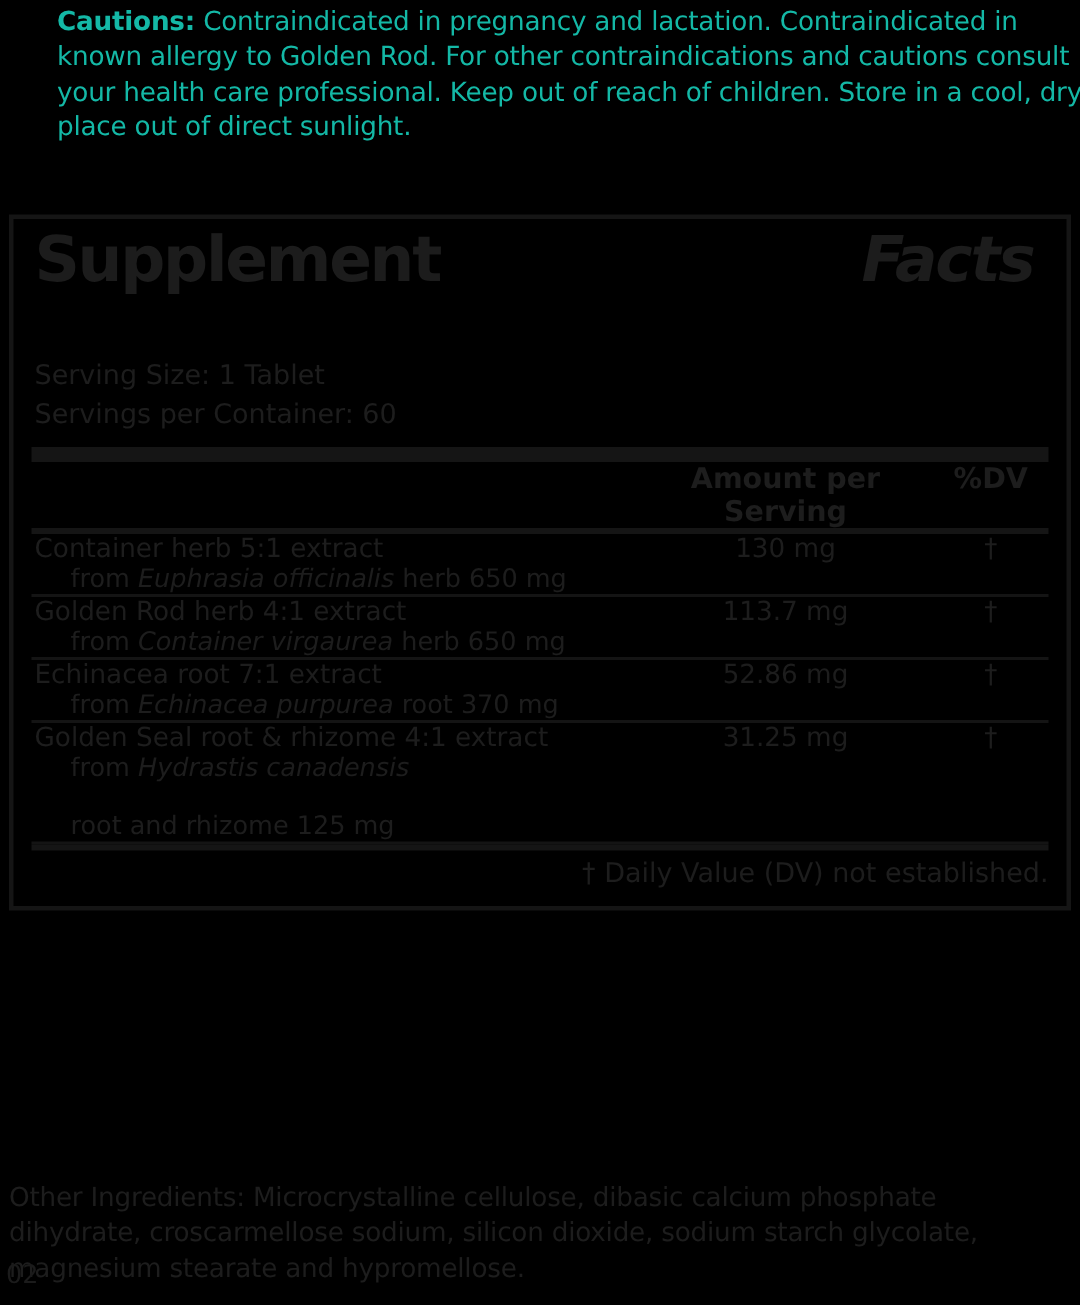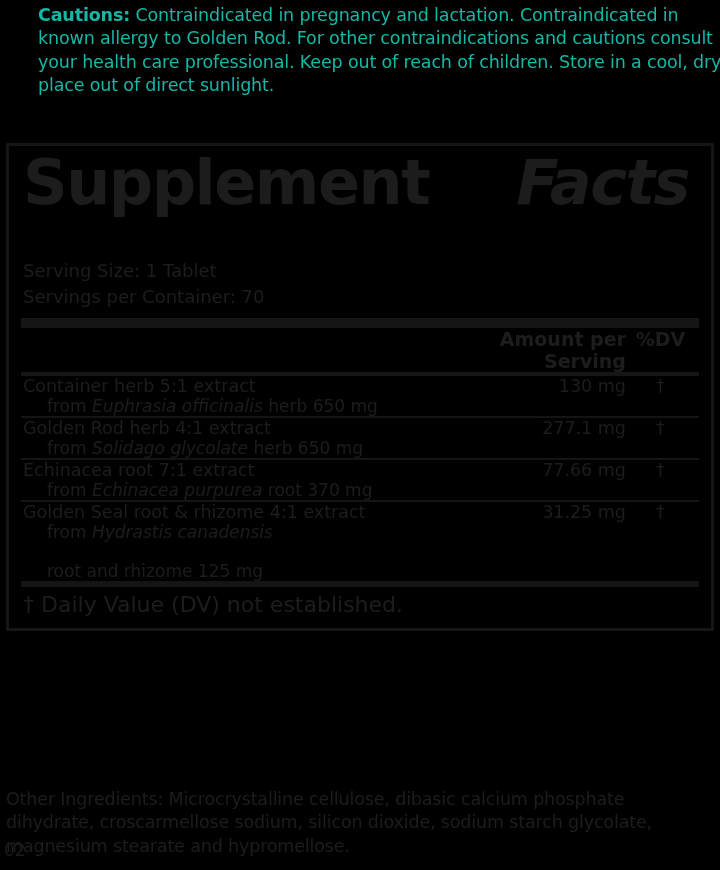--- a/index.html
+++ b/index.html
@@ -48,21 +48,21 @@
     background: #000000;
     padding: 0;
   }
   .panel-inner {
     padding: 4px 10px 6px 10px;
   }
   .sf-title {
     display: flex;
     justify-content: space-between;
     align-items: baseline;
-    font-size: 62px;
+    font-size: 42px;
     font-weight: bold;
     line-height: 1.0;
     letter-spacing: -1.5px;
     color: #1c1c1c;
     padding: 2px 6px 4px 4px;
   }
   .sf-title .w2 { padding-right: 6px; font-style: italic; }
 
   .serving {
     font-size: 18px;
@@ -92,21 +92,21 @@
   table.facts td {
     vertical-align: top;
     padding: 0;
   }
   .hdr-row td {
     font-weight: bold;
     font-size: 19px;
     padding: 3px 2px 4px 2px;
   }
   .col-name { width: 59%; padding-left: 4px !important; }
-  .col-amt  { width: 30%; text-align: right; }
+  .col-amt  { width: 30%; text-align: center; }
   .col-dv   { width: 11%; text-align: center; padding-right: 6px !important; }
 
   .ing-row td {
     padding: 6px 2px 6px 2px;
   }
   .ing-name { padding-left: 4px !important; }
   .ing-name .sub {
     display: block;
     padding-left: 24px;
     font-size: 17px;
@@ -119,23 +119,24 @@
   }
   em { font-style: italic; }
 
   .sep {
     height: 2px;
     background: #141414;
     margin: 0 2px;
   }
 
   .footnote {
-    font-size: 22px;
+    font-size: 18px;
     color: #1d1d1d;
     padding: 5px 2px 5px 4px;
+    text-align: right;
   }
 
   
   .other {
     position: absolute;
     left: 6px;
     top: 788px;
     width: 702px;
     font-size: 17.5px;
     line-height: 1.34;
@@ -162,21 +163,21 @@
   <div class="panel">
     <div class="panel-inner">
 
       <div class="sf-title">
         <span class="w1">Supplement</span>
         <span class="w2">Facts</span>
       </div>
 
       <div class="serving">
         <div>Serving Size: 1 Tablet</div>
-        <div>Servings per Container: 70</div>
+        <div>Servings per Container: 60</div>
       </div>
 
       <div class="rule-thick"></div>
 
       <table class="facts">
         <tbody>
             <tr class="hdr-row">
           <td class="col-name"></td>
           <td class="col-amt">Amount per Serving</td>
           <td class="col-dv">%DV</td>
@@ -198,37 +199,37 @@
         </tr>
       </tbody>
         </table>
       <div class="sep"></div>
 
       <table class="facts">
         <tbody>
             <tr class="ing-row">
           <td class="col-name ing-name">
             <span>Golden Rod herb 4:1 extract</span>
-            <span class="sub"><span>from </span><em>Solidago glycolate</em><span> herb 650 mg</span></span>
-          </td>
-          <td class="col-amt">277.1 mg</td>
+            <span class="sub"><span>from </span><em>Container virgaurea</em><span> herb 650 mg</span></span>
+          </td>
+          <td class="col-amt">113.7 mg</td>
           <td class="col-dv">†</td>
         </tr>
       </tbody>
         </table>
       <div class="sep"></div>
 
       <table class="facts">
         <tbody>
             <tr class="ing-row">
           <td class="col-name ing-name">
             <span>Echinacea root 7:1 extract</span>
             <span class="sub"><span>from </span><em>Echinacea purpurea</em><span> root 370 mg</span></span>
           </td>
-          <td class="col-amt">77.66 mg</td>
+          <td class="col-amt">52.86 mg</td>
           <td class="col-dv">†</td>
         </tr>
       </tbody>
         </table>
       <div class="sep"></div>
 
       <table class="facts">
         <tbody>
             <tr class="ing-row">
           <td class="col-name ing-name">

